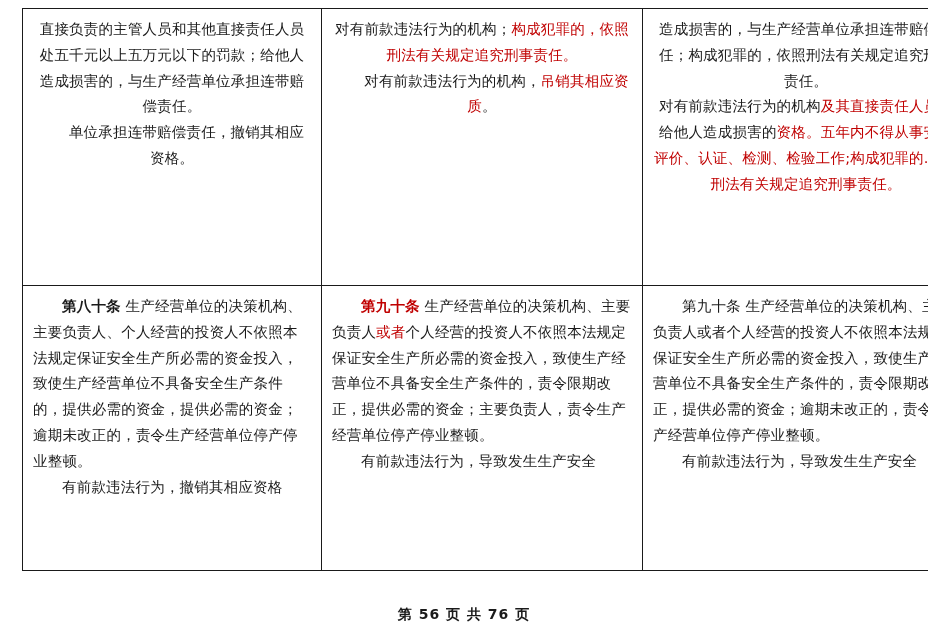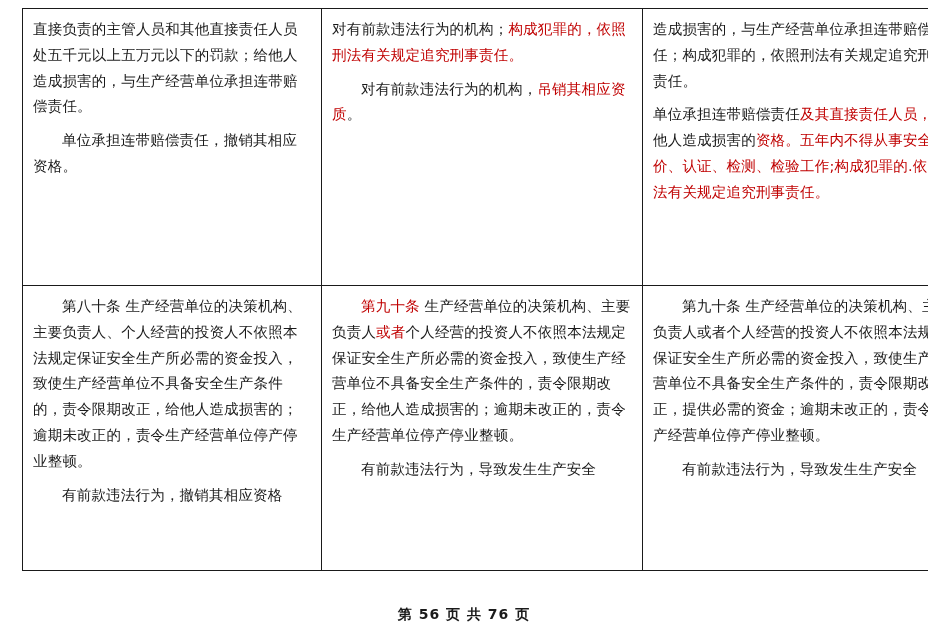--- a/index.html
+++ b/index.html
@@ -33,37 +33,37 @@
     border: 1px solid #1a1a1a;
     padding: 8px 10px 6px 10px;
     font-size: 14.5px;
     line-height: 1.78;
     letter-spacing: 0.2px;
   }
   .col-a { width: 278px; }
   .col-b { width: 300px; }
   .col-c { width: 306px; }
 
-  .row-top td { height: 262px; }
+  .row-top td { height: 262px; text-align: center; }
   .row-bottom td { height: 270px; }
 
   p {
     margin: 0 0 0 0;
   }
   p + p {
-    margin-top: 8px;
+    margin-top: 0;
   }
   .indent {
     text-indent: 2em;
   }
   .red {
     color: #c00000;
   }
   .bold {
-    font-weight: normal;
+    font-weight: bold;
   }
   .clip {
     overflow: hidden;
   }
   .footer {
     position: absolute;
     left: 0;
     right: 0;
     bottom: 10px;
     text-align: center;
@@ -89,34 +89,34 @@
         </td>
         <td class="col-b clip">
           <div>
               <p><span>对有前款违法行为的机构；</span><span class="red">构成犯罪的，依照刑法有关规定追究刑事责任。</span></p>
               <p class="indent"><span>对有前款违法行为的机构，</span><span class="red">吊销其相应资质</span><span>。</span></p>
             </div>
         </td>
         <td class="col-c clip">
           <div>
               <p><span>造成损害的，与生产经营单位承担连带赔偿责任；构成犯罪的，依照刑法有关规定追究刑事责任。</span></p>
-              <p><span>单位承担连带赔偿责任</span><span class="red">及其直接责任人员，</span><span>给他人造成损害的</span><span class="red">资格。五年内不得从事安全评价、认证、检测、检验工作;构成犯罪的.依照刑法有关规定追究刑事责任。</span></p>
+              <p><span>对有前款违法行为的机构</span><span class="red">及其直接责任人员，</span><span>给他人造成损害的</span><span class="red">资格。五年内不得从事安全评价、认证、检测、检验工作;构成犯罪的.依照刑法有关规定追究刑事责任。</span></p>
             </div>
         </td>
       </tr>
       <tr class="row-bottom">
         <td class="col-a clip">
           <div>
-              <p class="indent"><span class="bold">第八十条</span><span> 生产经营单位的决策机构、主要负责人、个人经营的投资人不依照本法规定保证安全生产所必需的资金投入，致使生产经营单位不具备安全生产条件的，责令限期改正，给他人造成损害的；逾期未改正的，责令生产经营单位停产停业整顿。</span></p>
+              <p class="indent"><span class="bold">第八十条</span><span> 生产经营单位的决策机构、主要负责人、个人经营的投资人不依照本法规定保证安全生产所必需的资金投入，致使生产经营单位不具备安全生产条件的，提供必需的资金，提供必需的资金；逾期未改正的，责令生产经营单位停产停业整顿。</span></p>
               <p class="indent"><span>有前款违法行为，撤销其相应资格</span></p>
             </div>
         </td>
         <td class="col-b clip">
           <div>
-              <p class="indent"><span class="red bold">第</span><span class="red bold">九十</span><span class="red bold">条</span><span> 生产经营单位的决策机构、主要负责人</span><span class="red">或者</span><span>个人经营的投资人不依照本法规定保证安全生产所必需的资金投入，致使生产经营单位不具备安全生产条件的，责令限期改正，给他人造成损害的；逾期未改正的，责令生产经营单位停产停业整顿。</span></p>
+              <p class="indent"><span class="red bold">第</span><span class="red bold">九十</span><span class="red bold">条</span><span> 生产经营单位的决策机构、主要负责人</span><span class="red">或者</span><span>个人经营的投资人不依照本法规定保证安全生产所必需的资金投入，致使生产经营单位不具备安全生产条件的，责令限期改正，提供必需的资金；主要负责人，责令生产经营单位停产停业整顿。</span></p>
               <p class="indent"><span>有前款违法行为，导致发生生产安全</span></p>
             </div>
         </td>
         <td class="col-c clip">
           <div>
               <p class="indent"><span>第九十条</span><span> 生产经营单位的决策机构、主要负责人或者个人经营的投资人不依照本法规定保证安全生产所必需的资金投入，致使生产经营单位不具备安全生产条件的，责令限期改正，提供必需的资金；逾期未改正的，责令生产经营单位停产停业整顿。</span></p>
               <p class="indent"><span>有前款违法行为，导致发生生产安全</span></p>
             </div>
         </td>
       </tr>

